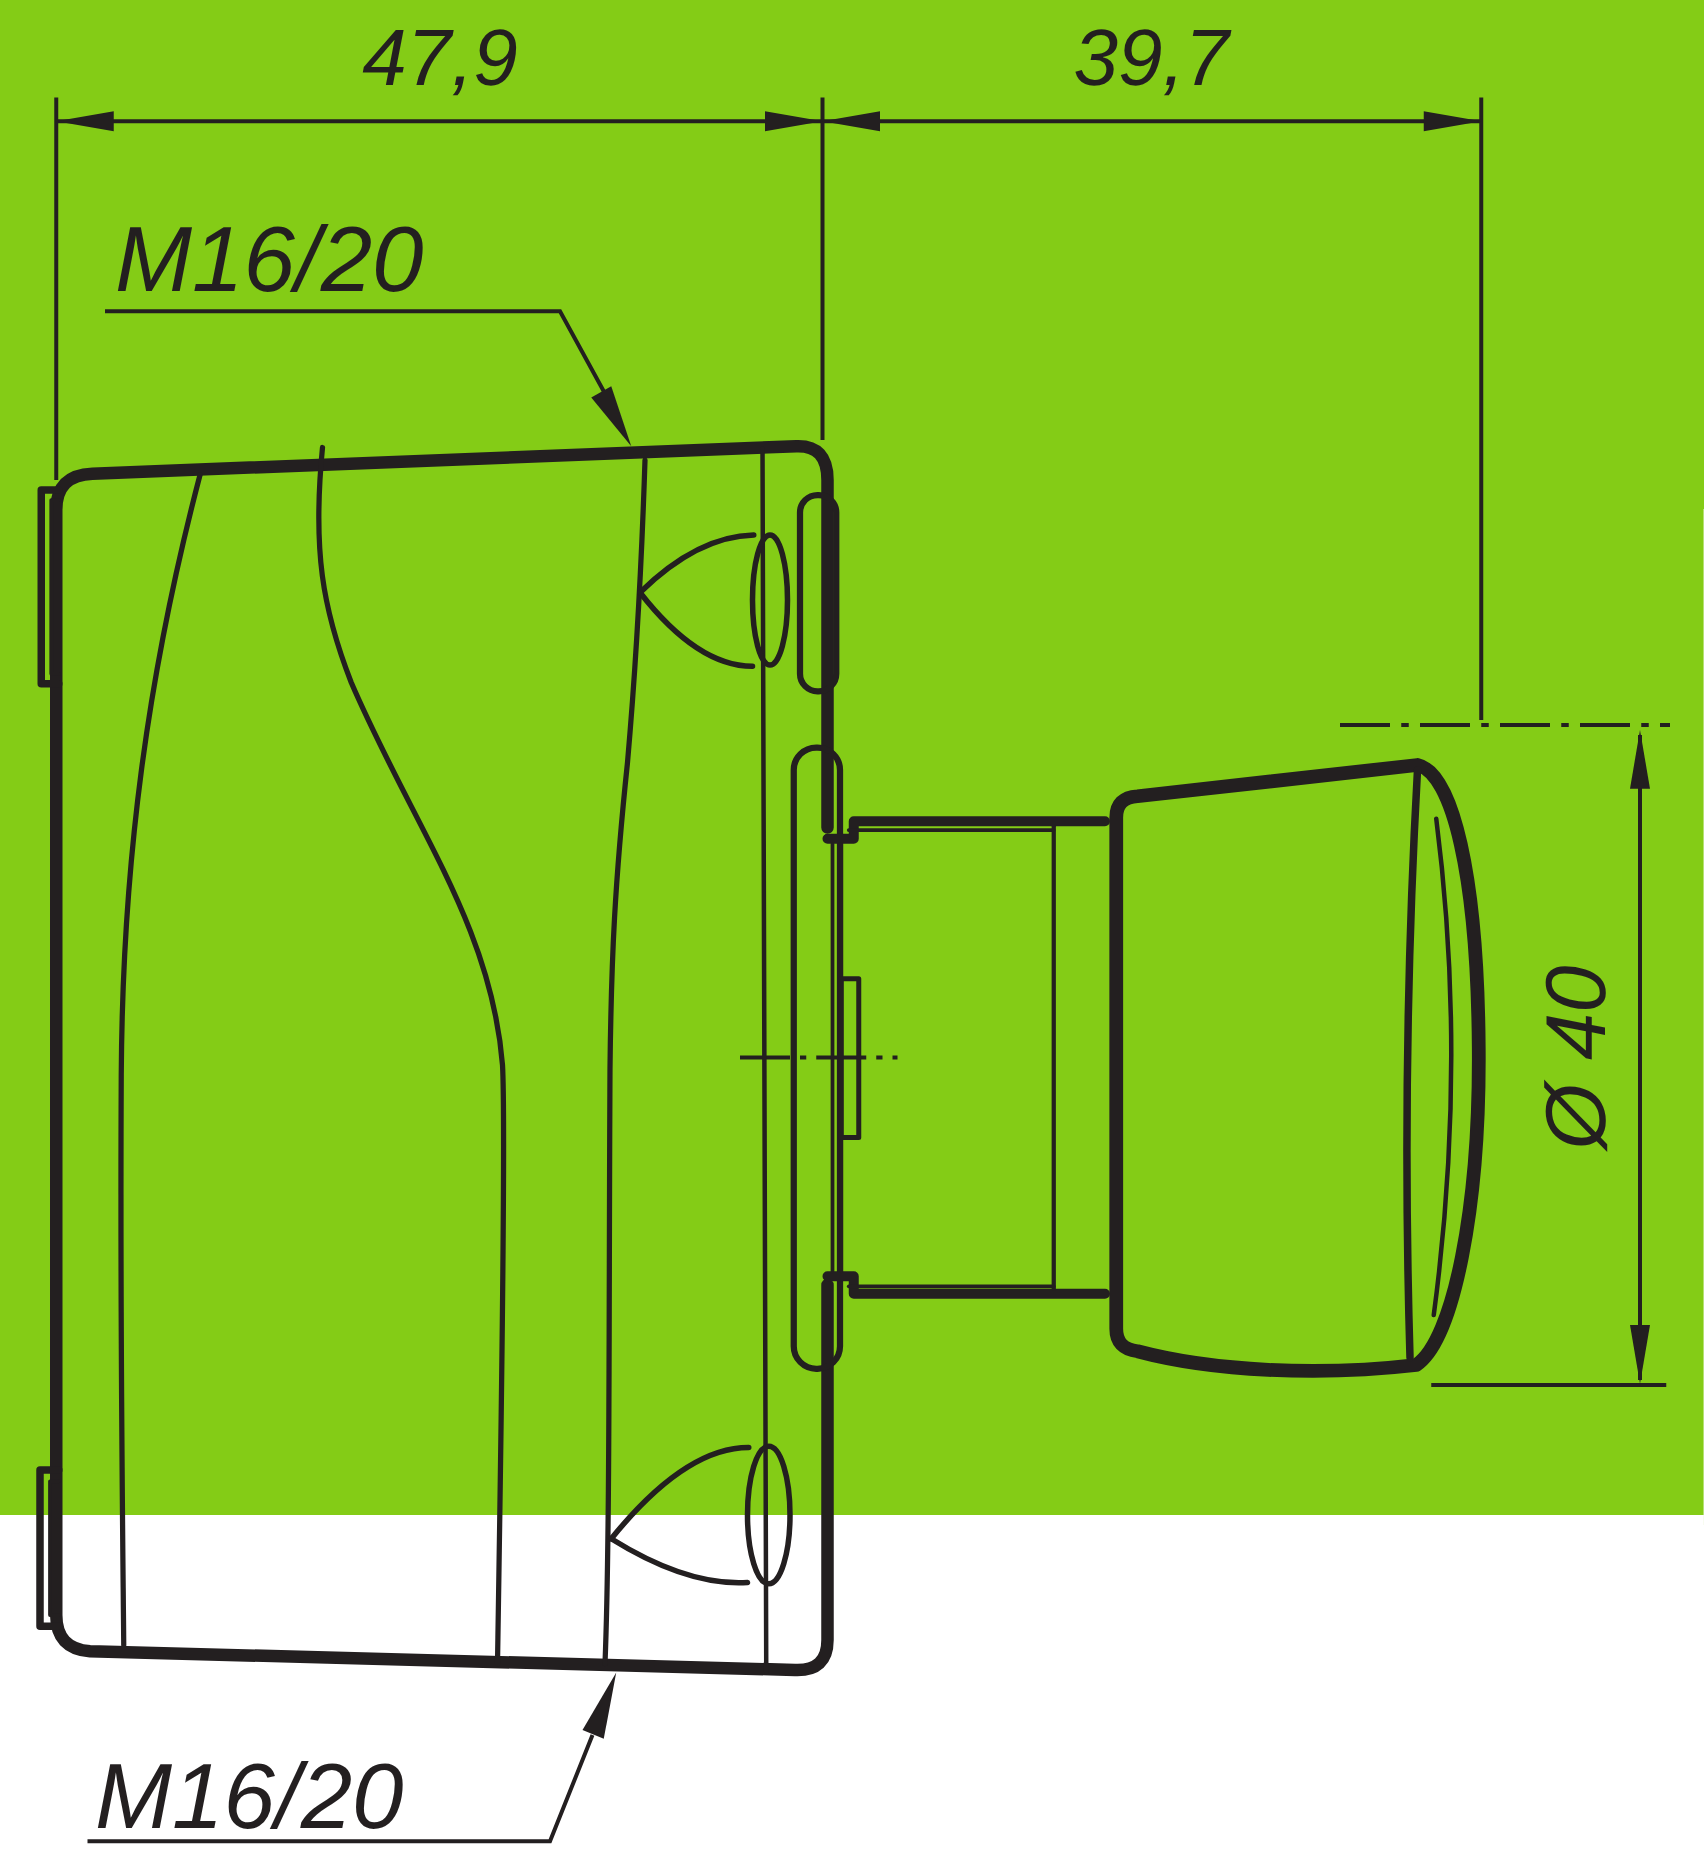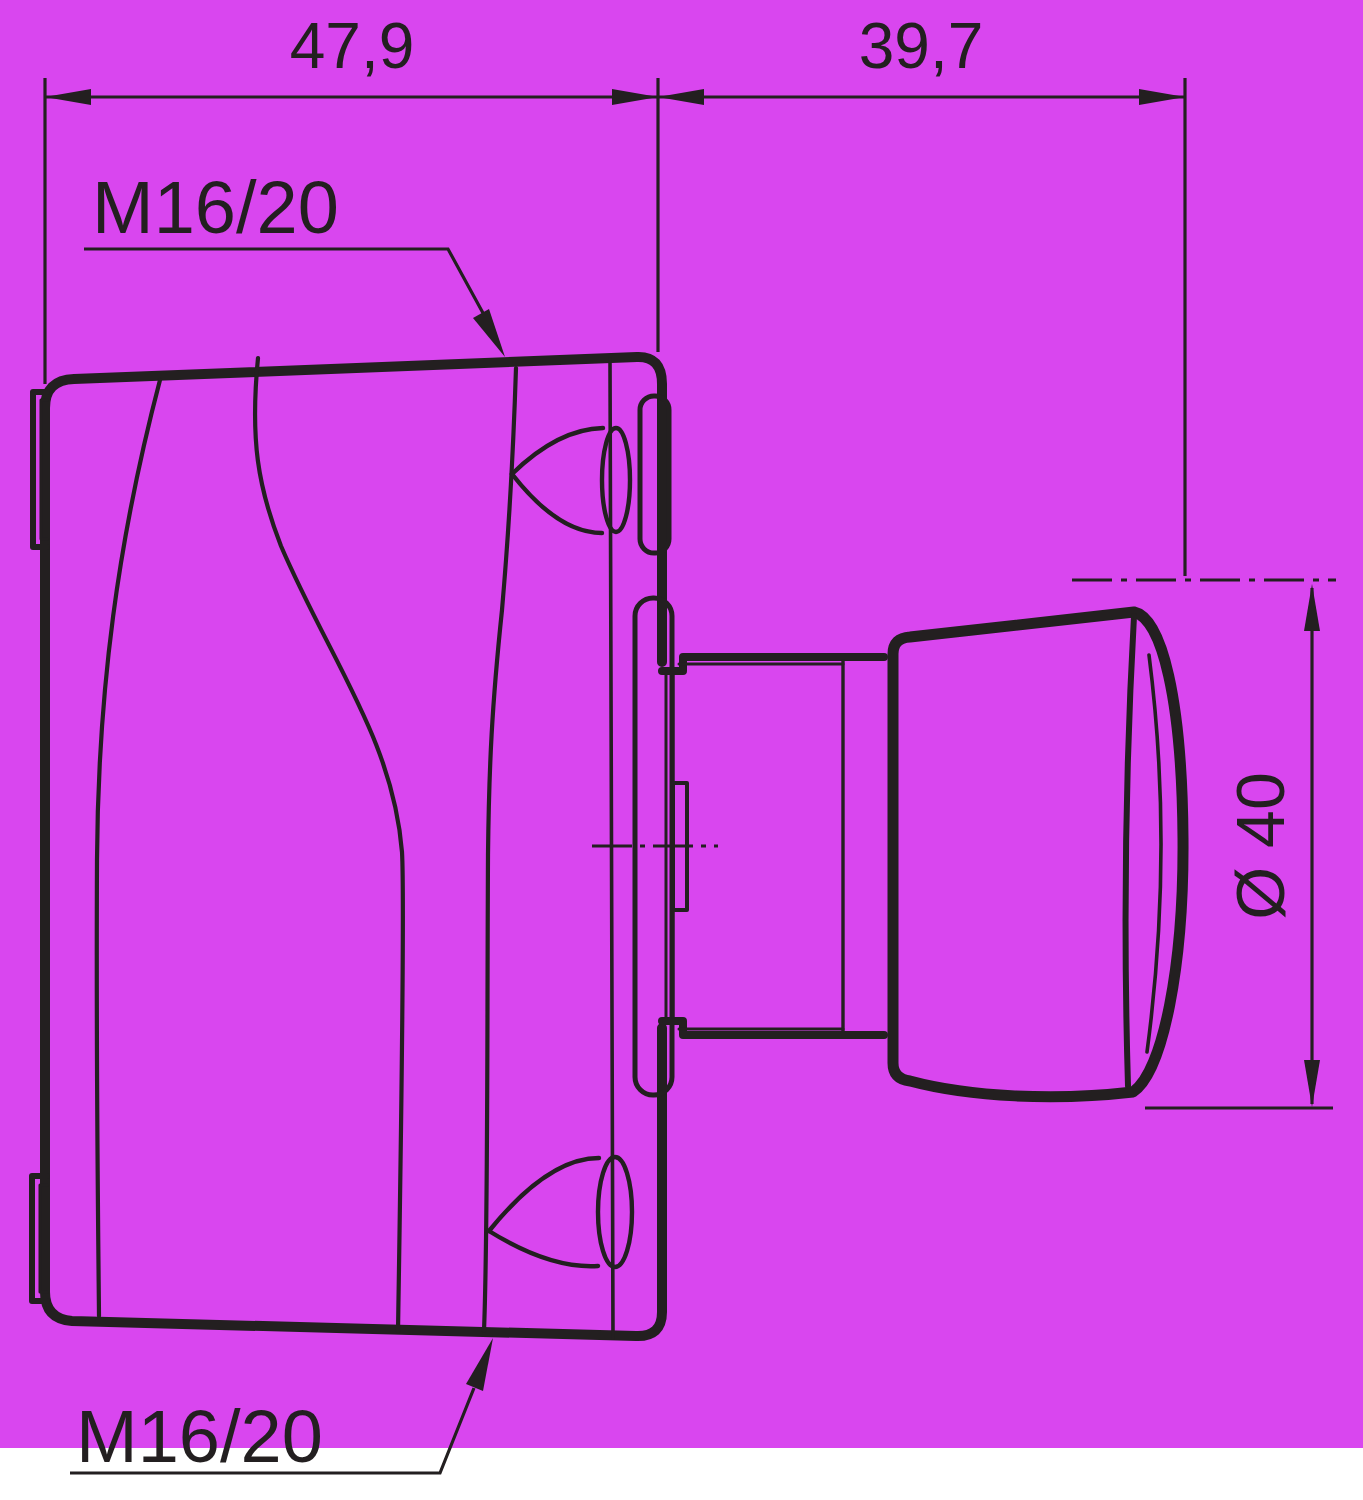--- a/index.html
+++ b/index.html
@@ -7,22 +7,23 @@
     padding: 0;
     background: #ffffff;
     width: 1363px;
     height: 1500px;
     overflow: hidden;
     font-family: "Liberation Sans", sans-serif;
   }
   .drawing-wrap {
     position: relative;
     width: 1363px;
-    height: 1448px;
-    background: #d946ef;
+    height: 1212px;
+    background: #84cc16;
+    font-style: italic;
   }
   svg { display: block; }
   text {
     font-family: "Liberation Sans", sans-serif;
     fill: #231f20;
   }
   .dim-text { font-size: 64px; }
   .label-text { font-size: 74px; }
   .dia-text { font-size: 68px; }
 </style>

